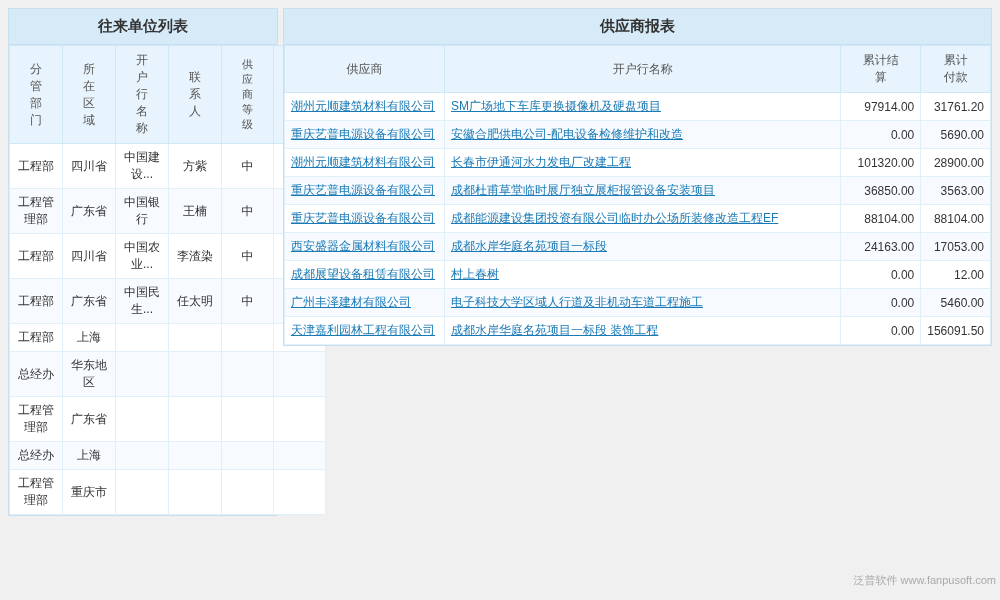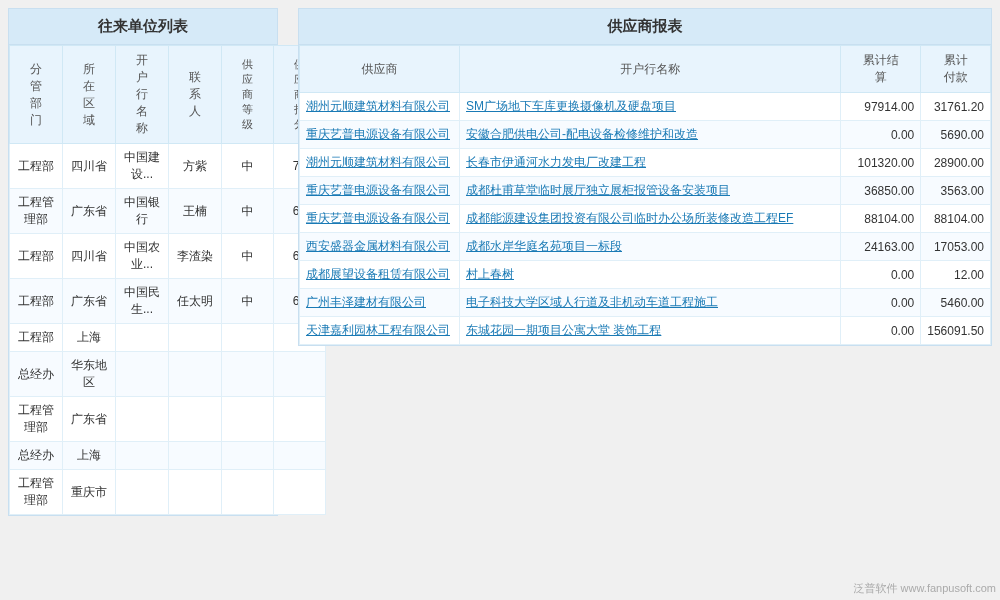--- a/index.html
+++ b/index.html
@@ -10,21 +10,21 @@
       width: 1000px;
       height: 600px;
       overflow: hidden;
       display: flex;
       align-items: flex-start;
       justify-content: flex-start;
       padding: 8px;
     }
     .container {
       display: flex;
-      gap: 20px;
+      gap: 5px;
       width: 100%;
     }
     
     .left-panel {
       width: 270px;
       flex-shrink: 0;
     }
     .table-wrapper {
       border: 1px solid #c8dff0;
       background: #fff;
@@ -93,21 +93,21 @@
     .right-panel td.num {
       text-align: right;
     }
     .link-text {
       color: #1a7ab5;
       text-decoration: underline;
       cursor: pointer;
     }
     .watermark {
       position: fixed;
-      bottom: 4px;
+      bottom: 12px;
       right: 4px;
       font-size: 11px;
       color: #aaa;
     }
   </style>
 </head>
 <body>
 
 <div class="container">
 
@@ -259,21 +259,21 @@
               <td class="num">12.00</td>
             </tr>
             <tr>
               <td><span class="link-text">广州丰泽建材有限公司</span></td>
               <td><span class="link-text">电子科技大学区域人行道及非机动车道工程施工</span></td>
               <td class="num">0.00</td>
               <td class="num">5460.00</td>
             </tr>
             <tr>
               <td><span class="link-text">天津嘉利园林工程有限公司</span></td>
-              <td><span class="link-text">东城花园一期项目公寓大堂 装饰工程</span></td>
+              <td><span class="link-text">成都水岸华庭名苑项目一标段 装饰工程</span></td>
               <td class="num">0.00</td>
               <td class="num">156091.50</td>
             </tr>
           </tbody>
       </table>
     </div>
   </div>
 </div>
 
 <div class="watermark">泛普软件 www.fanpusoft.com</div>

